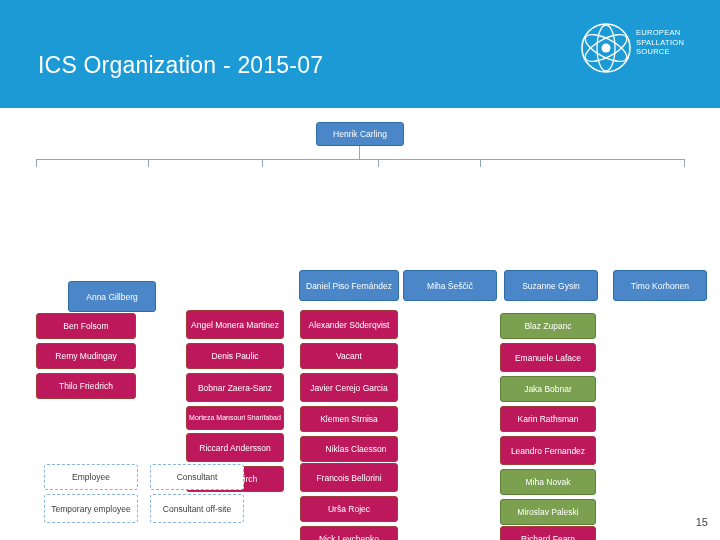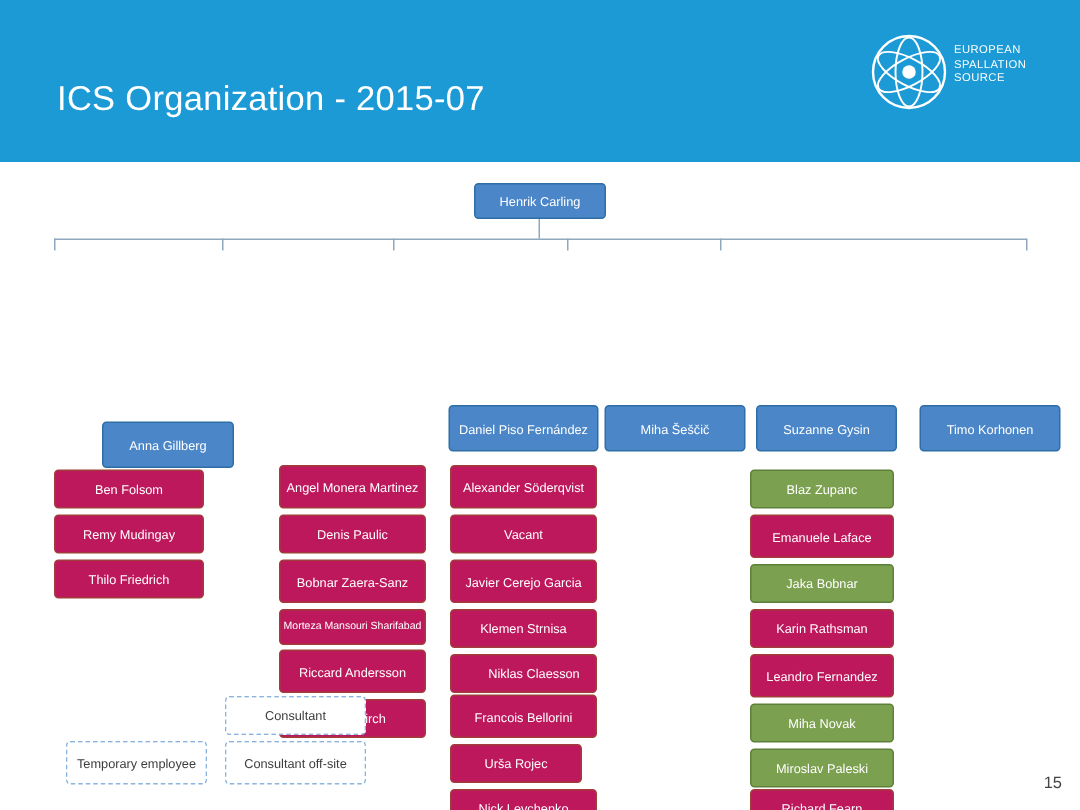--- a/index.html
+++ b/index.html
@@ -197,21 +197,21 @@
   </div>
   <div class="node n-red" style="left:300px; top:298px; width:98px; height:26px;">
     <span>Klemen Strnisa</span>
   </div>
   <div class="node n-red" style="left:300px; top:328px; width:98px; height:26px;padding-left:16px;">
     <span>Niklas Claesson</span>
   </div>
   <div class="node n-red" style="left:300px; top:355px; width:98px; height:29px;">
     <span>Francois Bellorini</span>
   </div>
-  <div class="node n-red" style="left:300px; top:388px; width:88px; height:26px;text-align:center;">
+  <div class="node n-red" style="left:300px; top:388px; width:98px; height:26px;text-align:center;">
     <span>Urša Rojec</span>
   </div>
   <div class="node n-red" style="left:300px; top:418px; width:98px; height:26px;">
     <span>Nick Levchenko</span>
   </div>
 
   <div class="node n-green" style="left:500px; top:205px; width:96px; height:26px;">
     <span>Blaz Zupanc</span>
   </div>
   <div class="node n-red" style="left:500px; top:235px; width:96px; height:29px;">
@@ -231,20 +231,23 @@
   </div>
   <div class="node n-green" style="left:500px; top:391px; width:96px; height:26px;text-align:center;">
     <span>Miroslav Paleski</span>
   </div>
   <div class="node n-red" style="left:500px; top:418px; width:96px; height:26px;">
     <span>Richard Fearn</span>
   </div>
 
   <div class="node n-dashed" style="left:44px; top:355px; width:0; height:0; border:0;"></div>
 
+  <div class="node n-dashed" style="left:44px; top:356px; width:94px; height:26px;">
+    <span>Employee</span>
+  </div>
   <div class="node n-dashed" style="left:150px; top:356px; width:94px; height:26px;">
     <span>Consultant</span>
   </div>
   <div class="node n-dashed" style="left:44px; top:386px; width:94px; height:29px;">
     <span>Temporary employee</span>
   </div>
   <div class="node n-dashed" style="left:150px; top:386px; width:94px; height:29px;">
     <span>Consultant off-site</span>
   </div>
 

